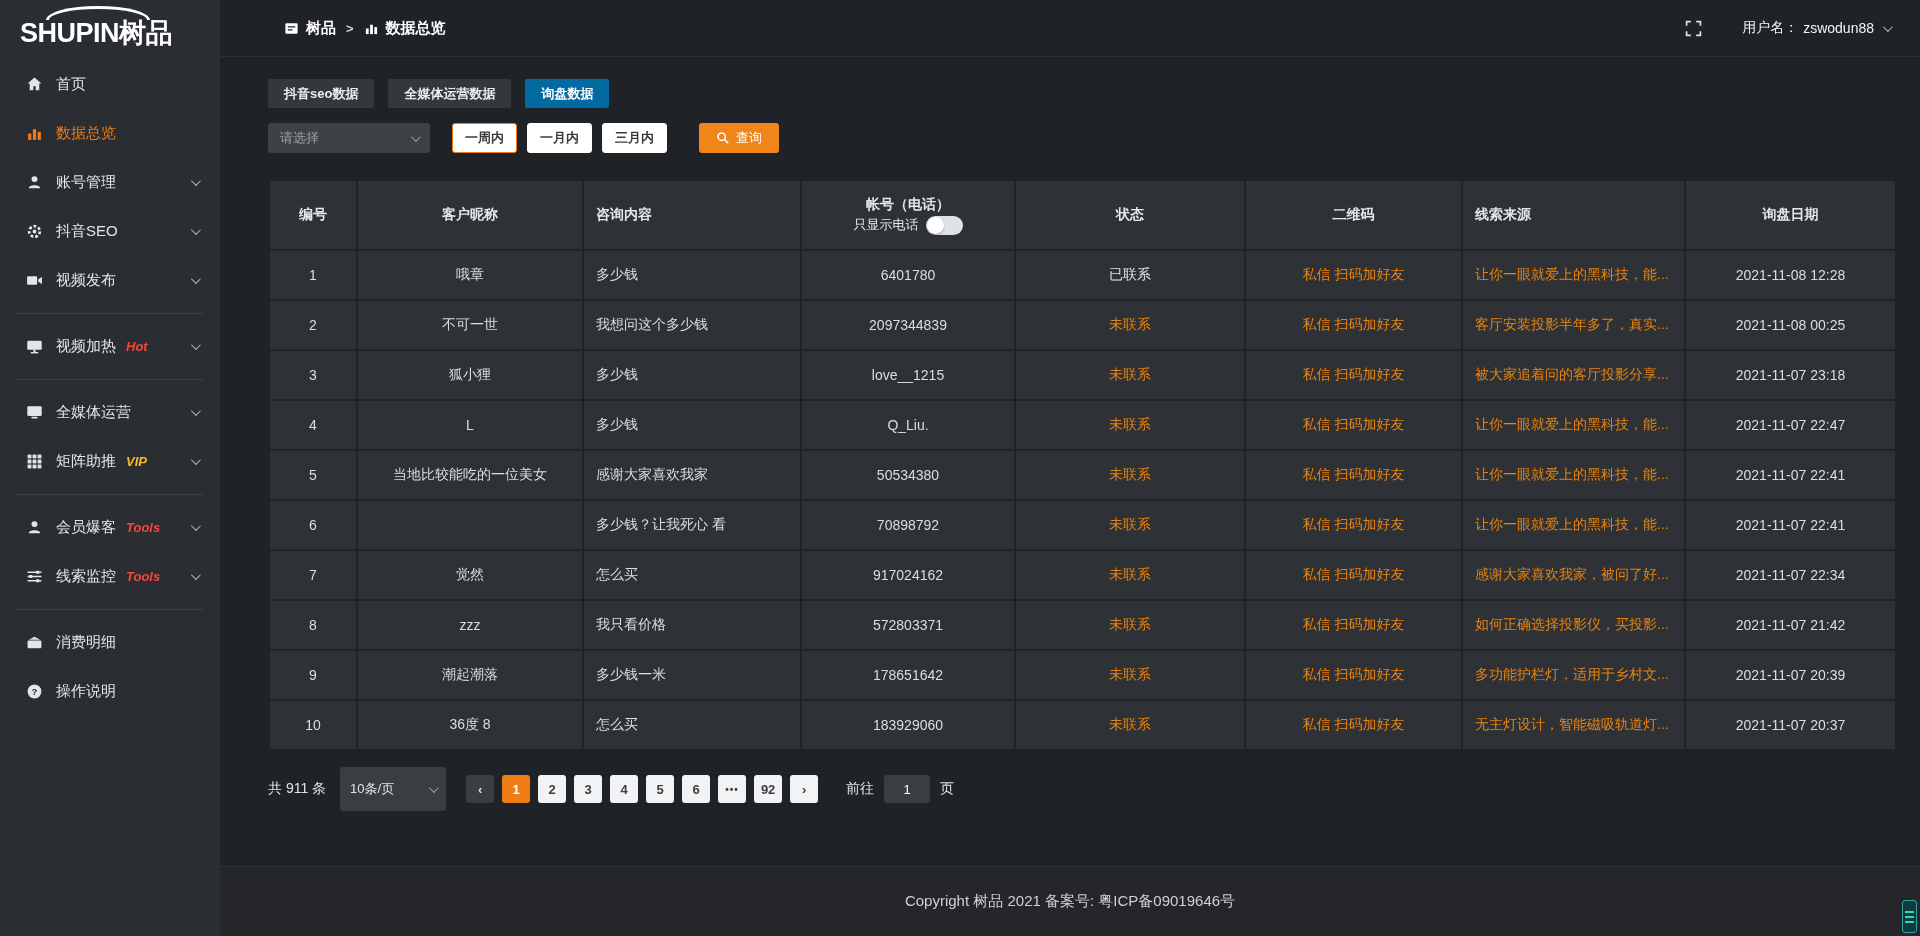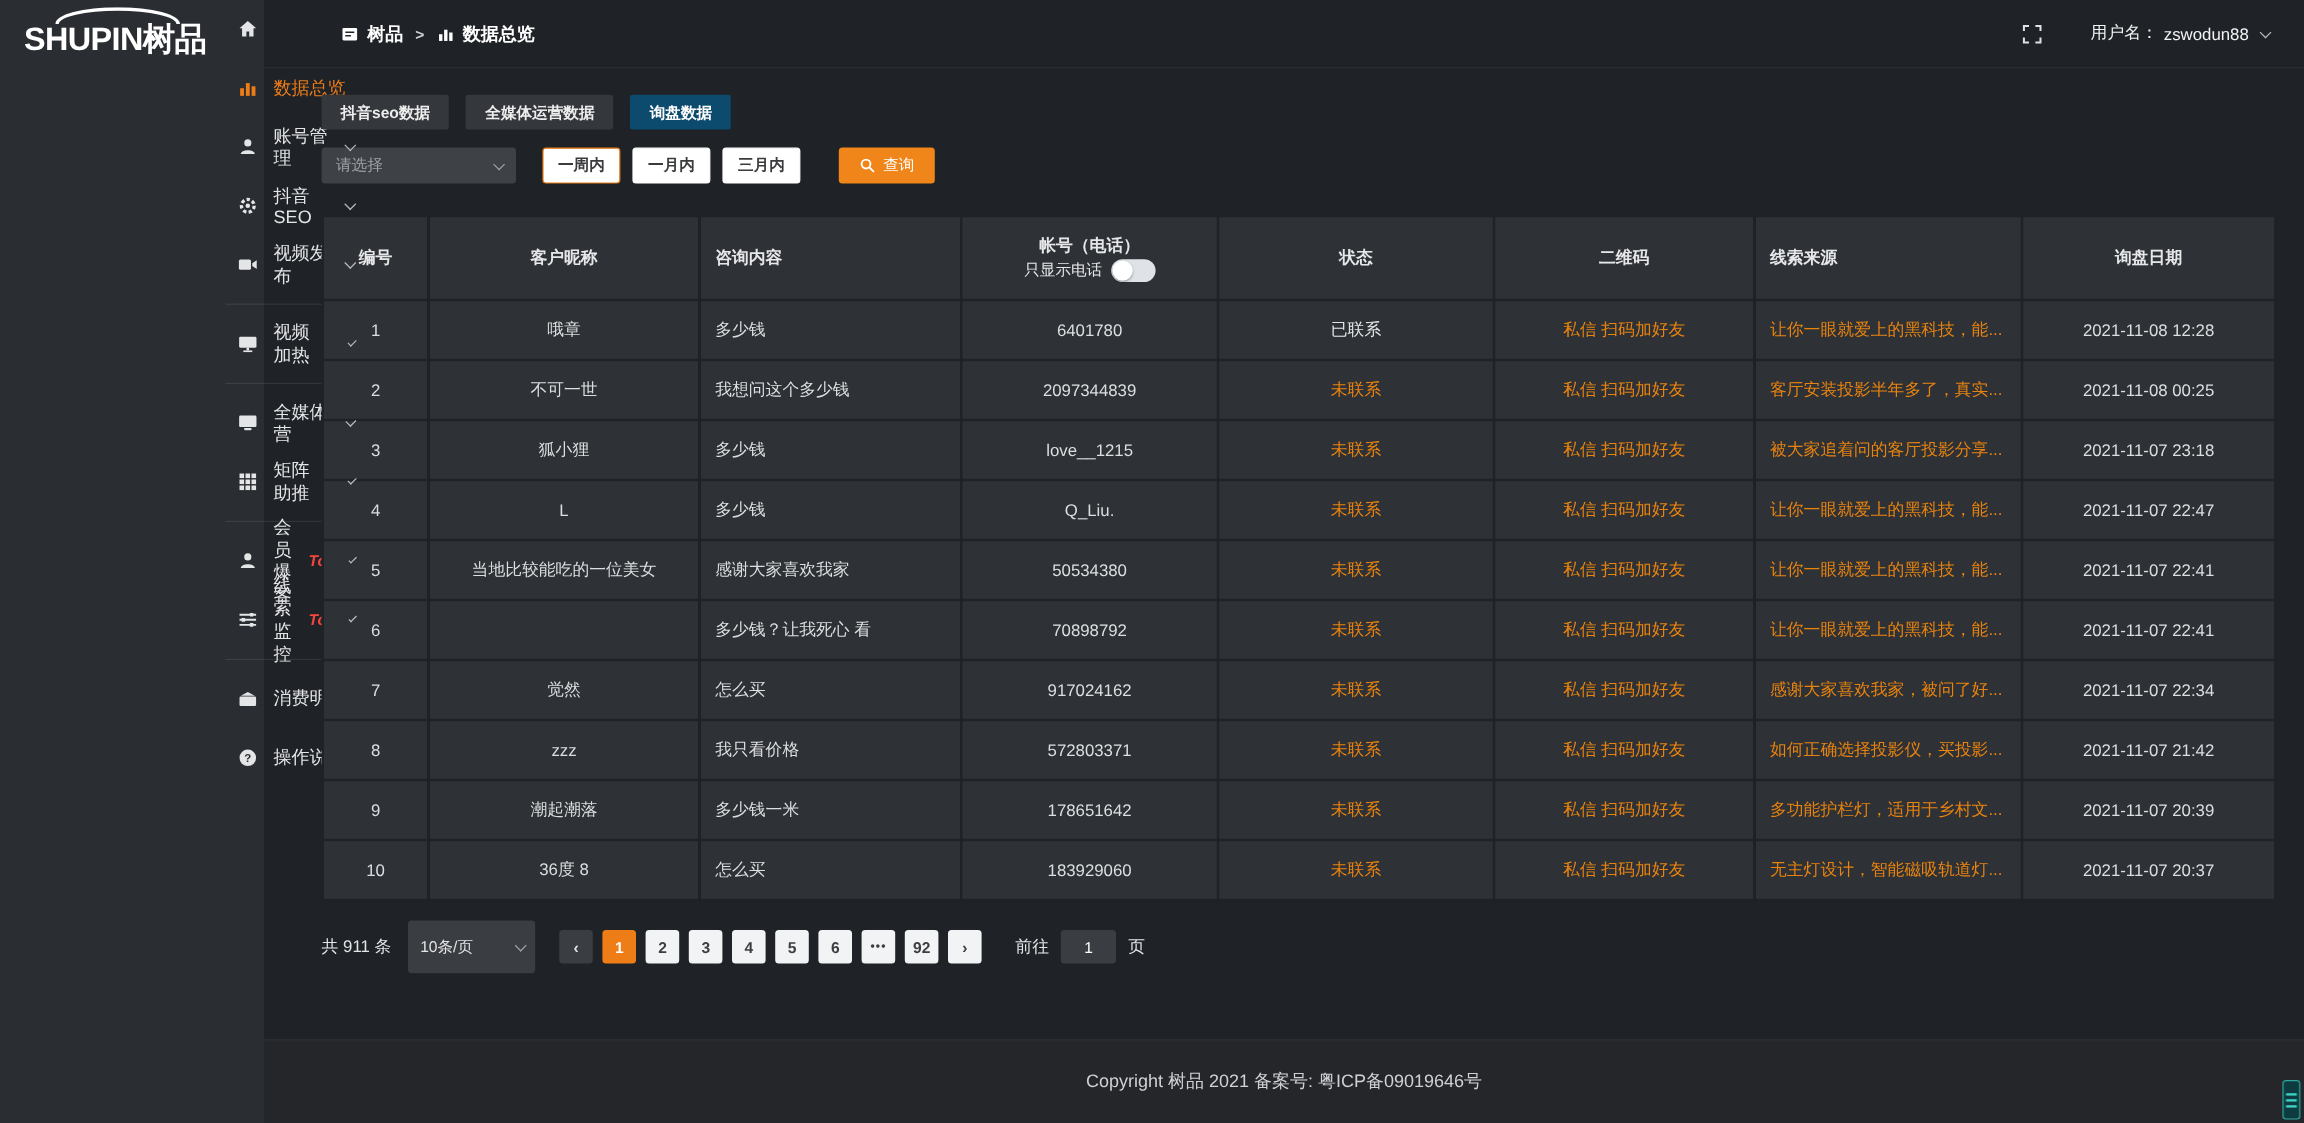--- a/index.html
+++ b/index.html
@@ -1,20 +1,20 @@
 <!DOCTYPE html>
 <html><head>
 <meta charset="utf-8">
 <style>
   *{margin:0;padding:0;box-sizing:border-box}
   html,body{width:1920px;height:936px;overflow:hidden}
   body{background:#1f2226;color:#e3e4e6;font-family:"Liberation Sans","DejaVu Sans",sans-serif}
   .app{display:flex;height:100%}
   
-  .sidebar{width:220px;flex-shrink:0;background:#2a2d31;display:flex;flex-direction:row}
+  .sidebar{width:220px;flex-shrink:0;background:#2a2d31;display:flex;flex-direction:column}
   .logo{height:60px;padding:6px 0 0 20px;color:#fff}
   .logo-arc{width:104px;height:14px;border:3px solid #fff;border-bottom:none;border-radius:50% 50% 0 0/100% 100% 0 0;margin-left:26px}
   .logo-text{font-size:27px;font-weight:800;letter-spacing:-.5px;line-height:26px;white-space:nowrap}
   .side-item{height:49px;display:flex;align-items:center;padding:0 22px 0 26px;cursor:pointer;color:#e4e5e7}
   .side-item.active{color:#ee7d17}
   .side-item .icon{width:17px;height:17px;margin-right:13px;display:inline-flex;flex-shrink:0}
   .side-item .icon svg{width:100%;height:100%}
   .side-label{font-size:15px}
   .badge{margin-left:10px;font-style:italic;font-weight:700;font-size:13px}
   .chev{margin-left:auto;width:7px;height:7px;border-right:1.7px solid #b9bcc0;border-bottom:1.7px solid #b9bcc0;transform:rotate(45deg) translateY(-2px)}
@@ -28,21 +28,21 @@
   .crumb-sep{margin:0 10px;color:#cfd1d4;font-size:13px;font-weight:700}
   .top-right{margin-left:auto;display:flex;align-items:center}
   .fs-icon{width:17px;height:17px;display:inline-flex;cursor:pointer;color:#dfe1e3}
   .fs-icon svg{width:100%;height:100%}
   .user-wrap{margin-left:40px;display:flex;align-items:center;gap:9px;font-size:14px;color:#f2f3f4;cursor:pointer}
   .user-wrap .chev{margin-left:0}
   
   .content{flex:1;padding:22px 10px 0 48px;overflow:hidden}
   .tabs{display:flex;gap:14px;margin-bottom:15px}
   .tab{height:29px;padding:0 16px;background:#34373b;color:#ededee;font-size:13px;font-weight:700;border:none;border-radius:2px;cursor:pointer}
-  .tab.active{background:#0c4a6e;color:#fff}
+  .tab.active{background:#0369a1;color:#fff}
   .filterbar{display:flex;align-items:center;margin-bottom:26px}
   .select{width:162px;height:30px;background:#3e4145;border-radius:3px;display:flex;align-items:center;padding:0 12px;color:#9ea1a6;font-size:13px;cursor:pointer}
   .select .chev{border-color:#9ea1a6}
   .periods{display:flex;gap:10px;margin-left:22px}
   .pbtn{height:30px;min-width:64px;padding:0 12px;background:#fff;color:#3a3b3d;font-size:13px;font-weight:700;border:1px solid #fff;border-radius:3px;cursor:pointer}
   .pbtn.active{border:1.5px solid #ee7d17}
   .search-btn{height:30px;padding:0 17px;margin-left:32px;background:#f08519;color:#fff;font-size:13px;font-weight:400;border:none;border-radius:3px;display:flex;align-items:center;gap:6px;cursor:pointer}
   .search-btn svg{width:14px;height:14px}
   
   table{border-collapse:collapse;table-layout:fixed;width:1627px}

